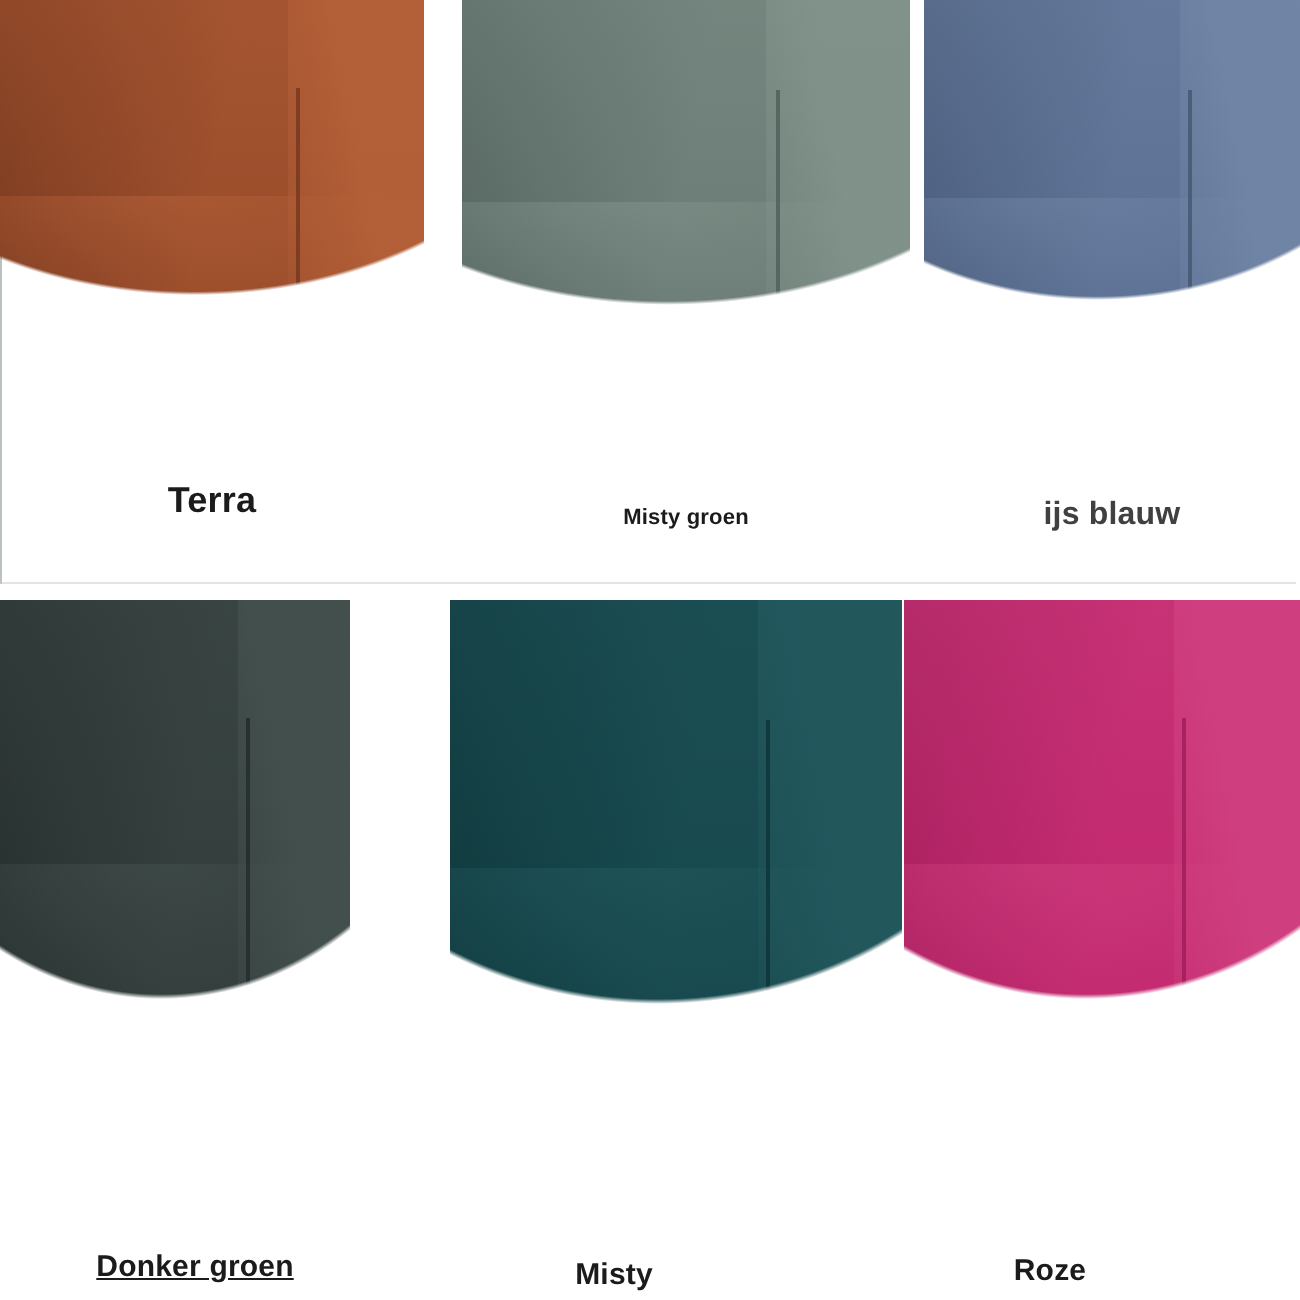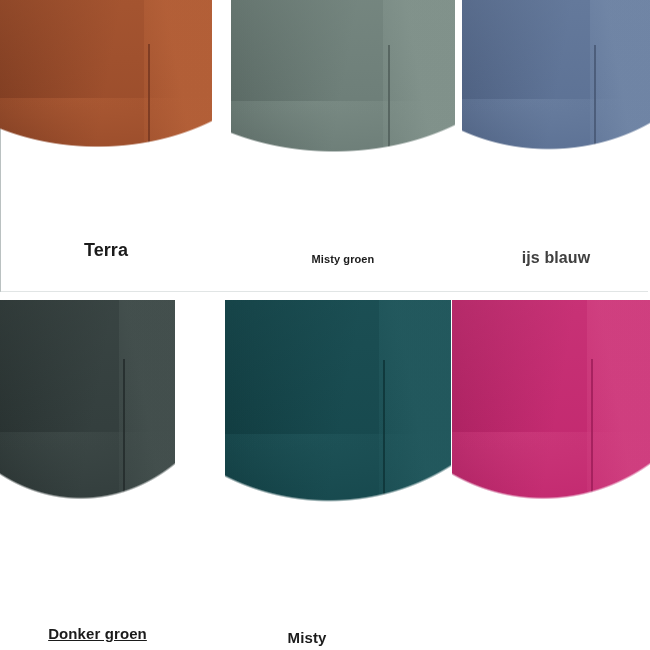--- a/index.html
+++ b/index.html
@@ -231,14 +231,15 @@
       <div class="sheet-body">
         <div class="sheet-left"></div>
         <div class="sheet-right"></div>
         <div class="sheet-fold"></div>
         <div class="sheet-sheen"></div>
         <div class="sheet-seam"></div>
         <div class="sheet-hem"></div>
       </div>
     </div>
   </div>
+  <div class="caption" style="left: 430px; top: 627px; width: 190px; color: rgb(27, 27, 27); font-size: 15px;">Roze</div>
 
 </div>
 
 </body></html>

